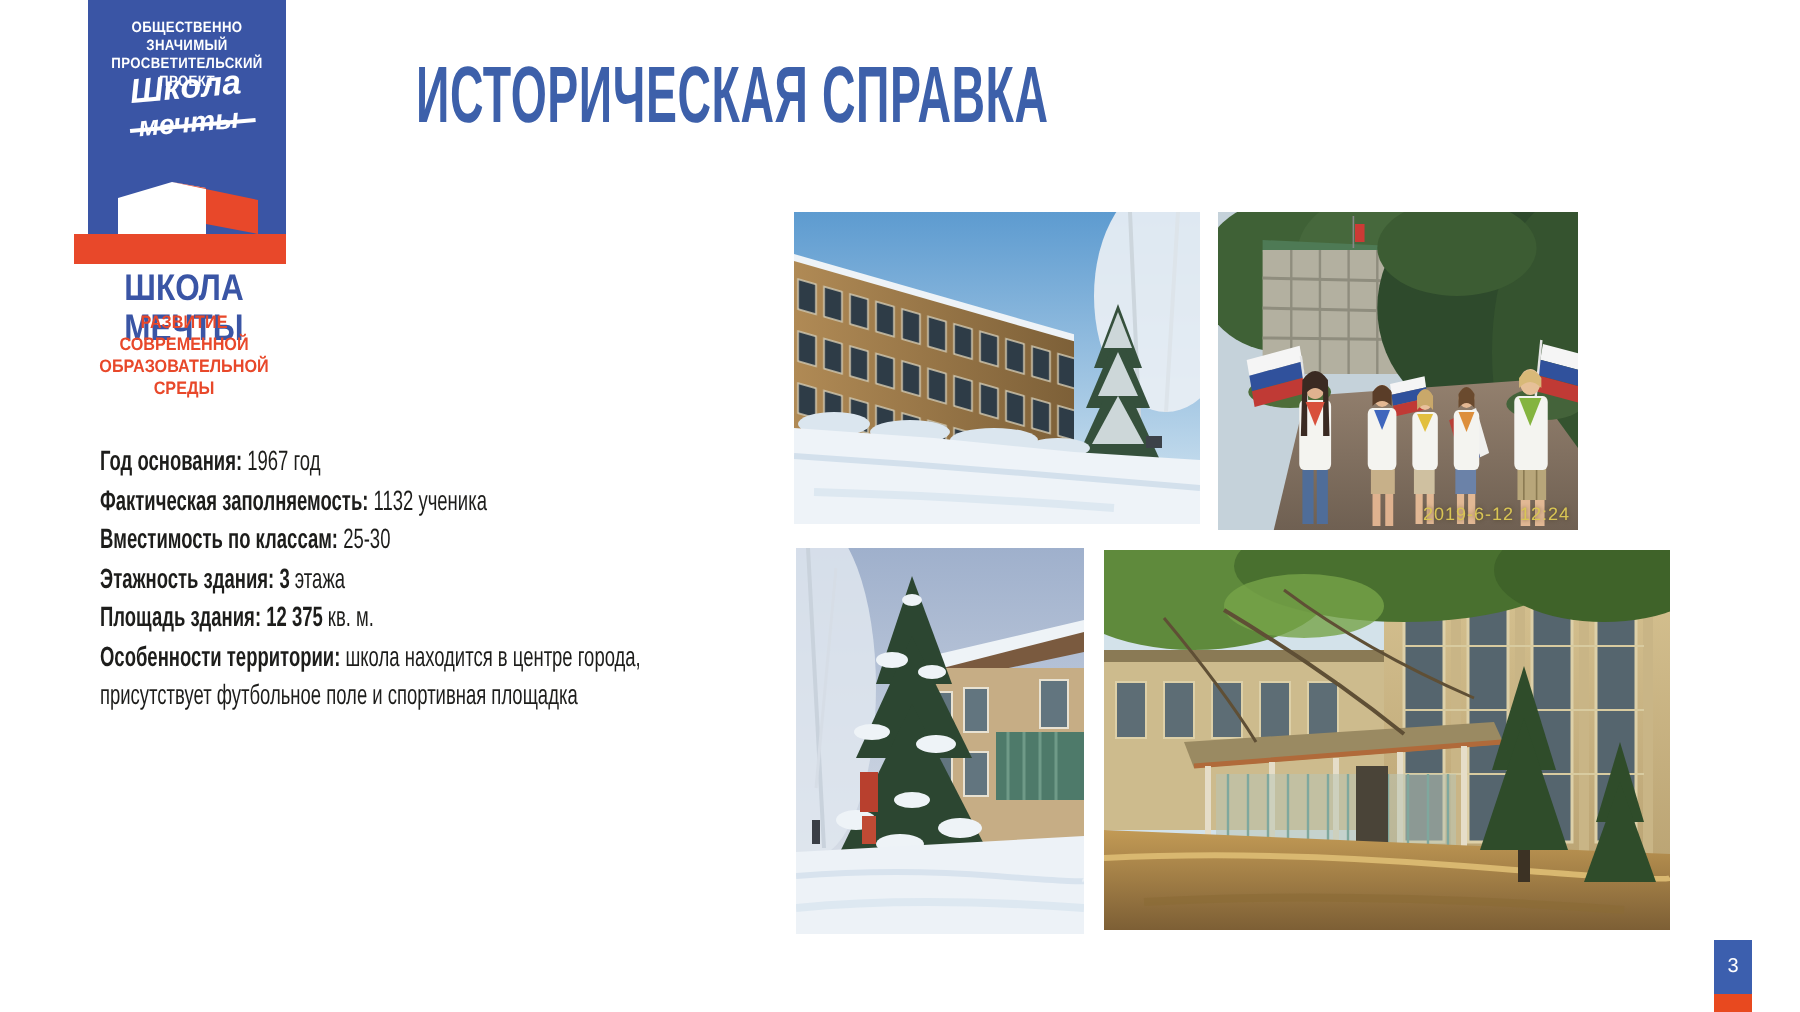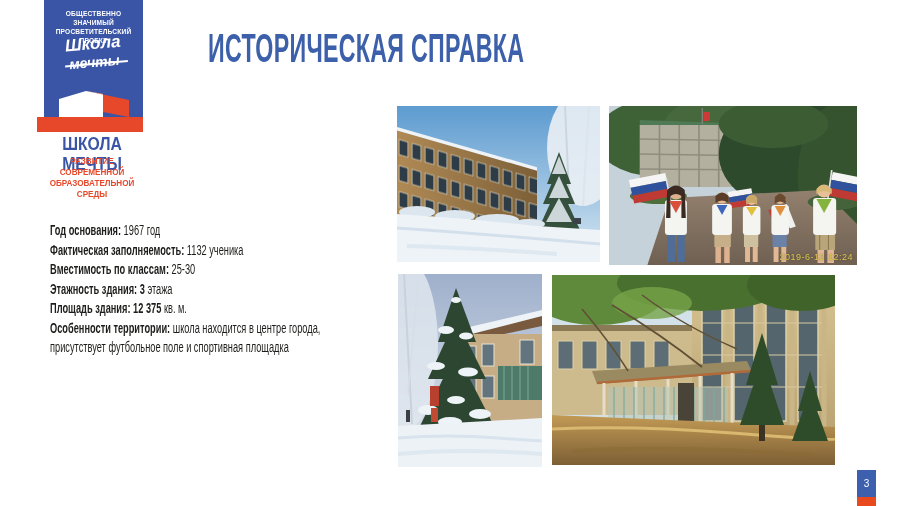--- a/index.html
+++ b/index.html
@@ -28,21 +28,21 @@
 
   
   .facts{left:50px;top:221px;transform:scaleX(0.66);transform-origin:0 0;color:#1d1d1b;}
   .fact-line{white-space:pre;font-size:14px;line-height:19.5px;}
   .b{font-weight:bold;}
 
   
   .photo{position:absolute;overflow:hidden;background:#d8d8d8;}
   .photo svg{display:block;width:100%;height:100%;}
   .photo1{left:397px;top:106px;width:203px;height:156px;}
-  .photo2{left:609px;top:106px;width:248px;height:159px;}
+  .photo2{left:609px;top:106px;width:180px;height:159px;}
   .photo3{left:398px;top:274px;width:144px;height:193px;}
   .photo4{left:552px;top:275px;width:283px;height:190px;}
   .timestamp{position:absolute;right:4px;bottom:3px;color:#d9c554;font-size:9px;letter-spacing:0.5px;
     text-shadow:0 0 2px rgba(60,50,20,0.6);}
 
   
   .page-tab-blue{left:857px;top:470px;width:19px;height:27px;background:#3c5fae;color:#ffffff;
     font-size:10px;display:flex;align-items:center;justify-content:center;}
   .page-tab-red{left:857px;top:497px;width:19px;height:9px;background:#e8491f;}
 </style>

